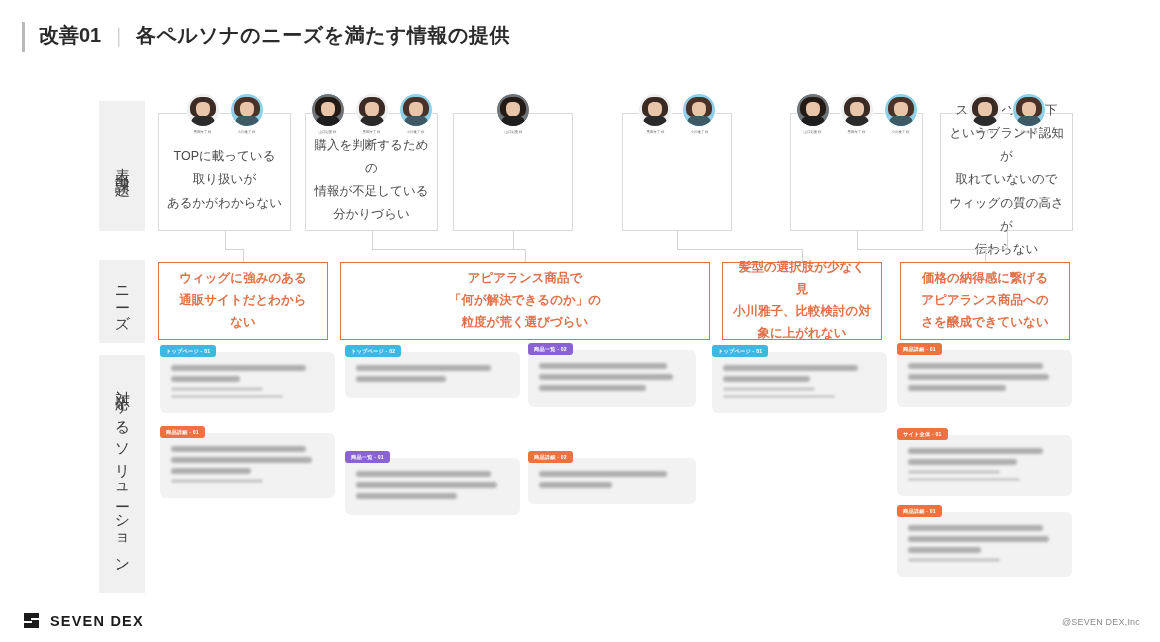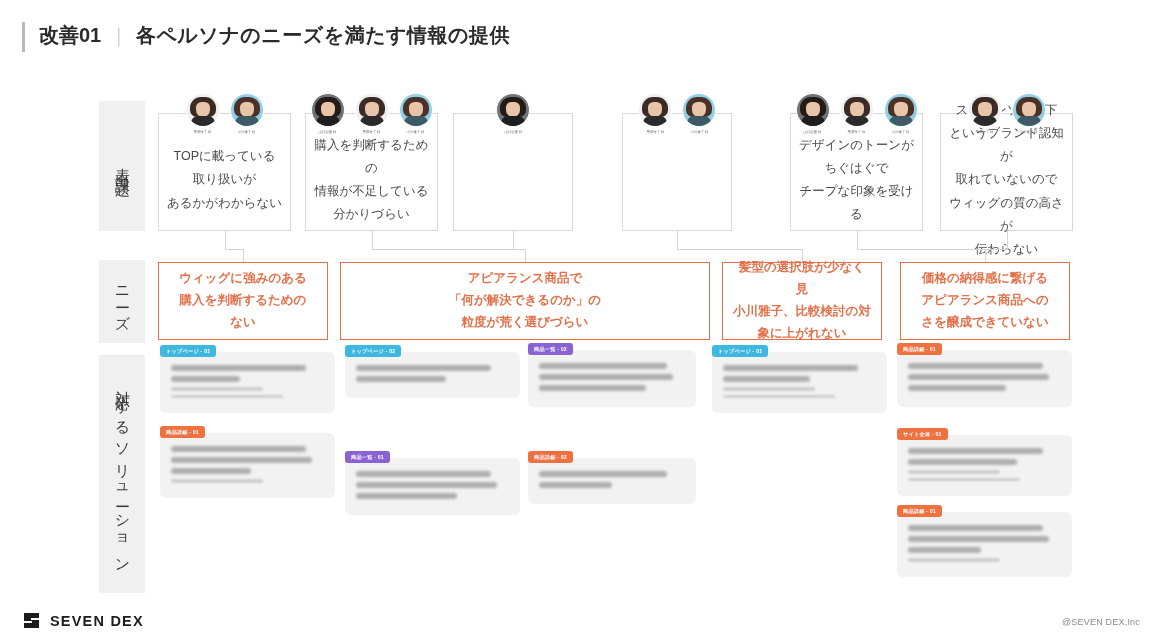--- a/index.html
+++ b/index.html
@@ -236,23 +236,20 @@
     </div>
           <div class="persona">
       <div class="face" style="background:#8fd0e8">
         <div class="hair" style="background:#4a3228"></div>
         <div class="skin"></div>
         <div class="body" style="background:#3d5a66"></div>
       </div>
       <div class="pname">小川雅子 様</div>
     </div>
         </div>
-      <div style="white-space:pre-line">デザインのトーンが
-ちぐはぐで
-チープな印象を受ける</div>
     </div>
       <div class="issue-box" style="left:940px;top:113px;width:133px;height:118px;">
       <div class="avatars">
           <div class="persona">
       <div class="face" style="background:#efefef">
         <div class="hair" style="background:#3b2b24"></div>
         <div class="skin"></div>
         <div class="body" style="background:#2a2a2a"></div>
       </div>
       <div class="pname">黒田海子 様</div>
@@ -281,21 +278,21 @@
       <div class="vline" style="left:525px;top:249px;height:13px;"></div>
       <div class="vline" style="left:677px;top:231px;height:18px;"></div>
       <div class="hline" style="left:677px;top:249px;width:125px;"></div>
       <div class="vline" style="left:802px;top:249px;height:13px;"></div>
       <div class="vline" style="left:856.5px;top:231px;height:18px;"></div>
       <div class="vline" style="left:1006.5px;top:231px;height:18px;"></div>
       <div class="hline" style="left:856.5px;top:249px;width:150px;"></div>
       <div class="vline" style="left:985px;top:249px;height:13px;"></div>
       <div class="need-box" style="left:158px;top:262px;width:170px;height:78px;">
       <div style="white-space:pre-line">ウィッグに強みのある
-購入を判断するための
+通販サイトだとわから
 ない</div>
     </div>
       <div class="need-box" style="left:340px;top:262px;width:370px;height:78px;">
       <div style="white-space:pre-line">アピアランス商品で
 「何が解決できるのか」の
 粒度が荒く選びづらい</div>
     </div>
       <div class="need-box" style="left:722px;top:262px;width:160px;height:78px;">
       <div style="white-space:pre-line">髪型の選択肢が少なく見
 小川雅子、比較検討の対

